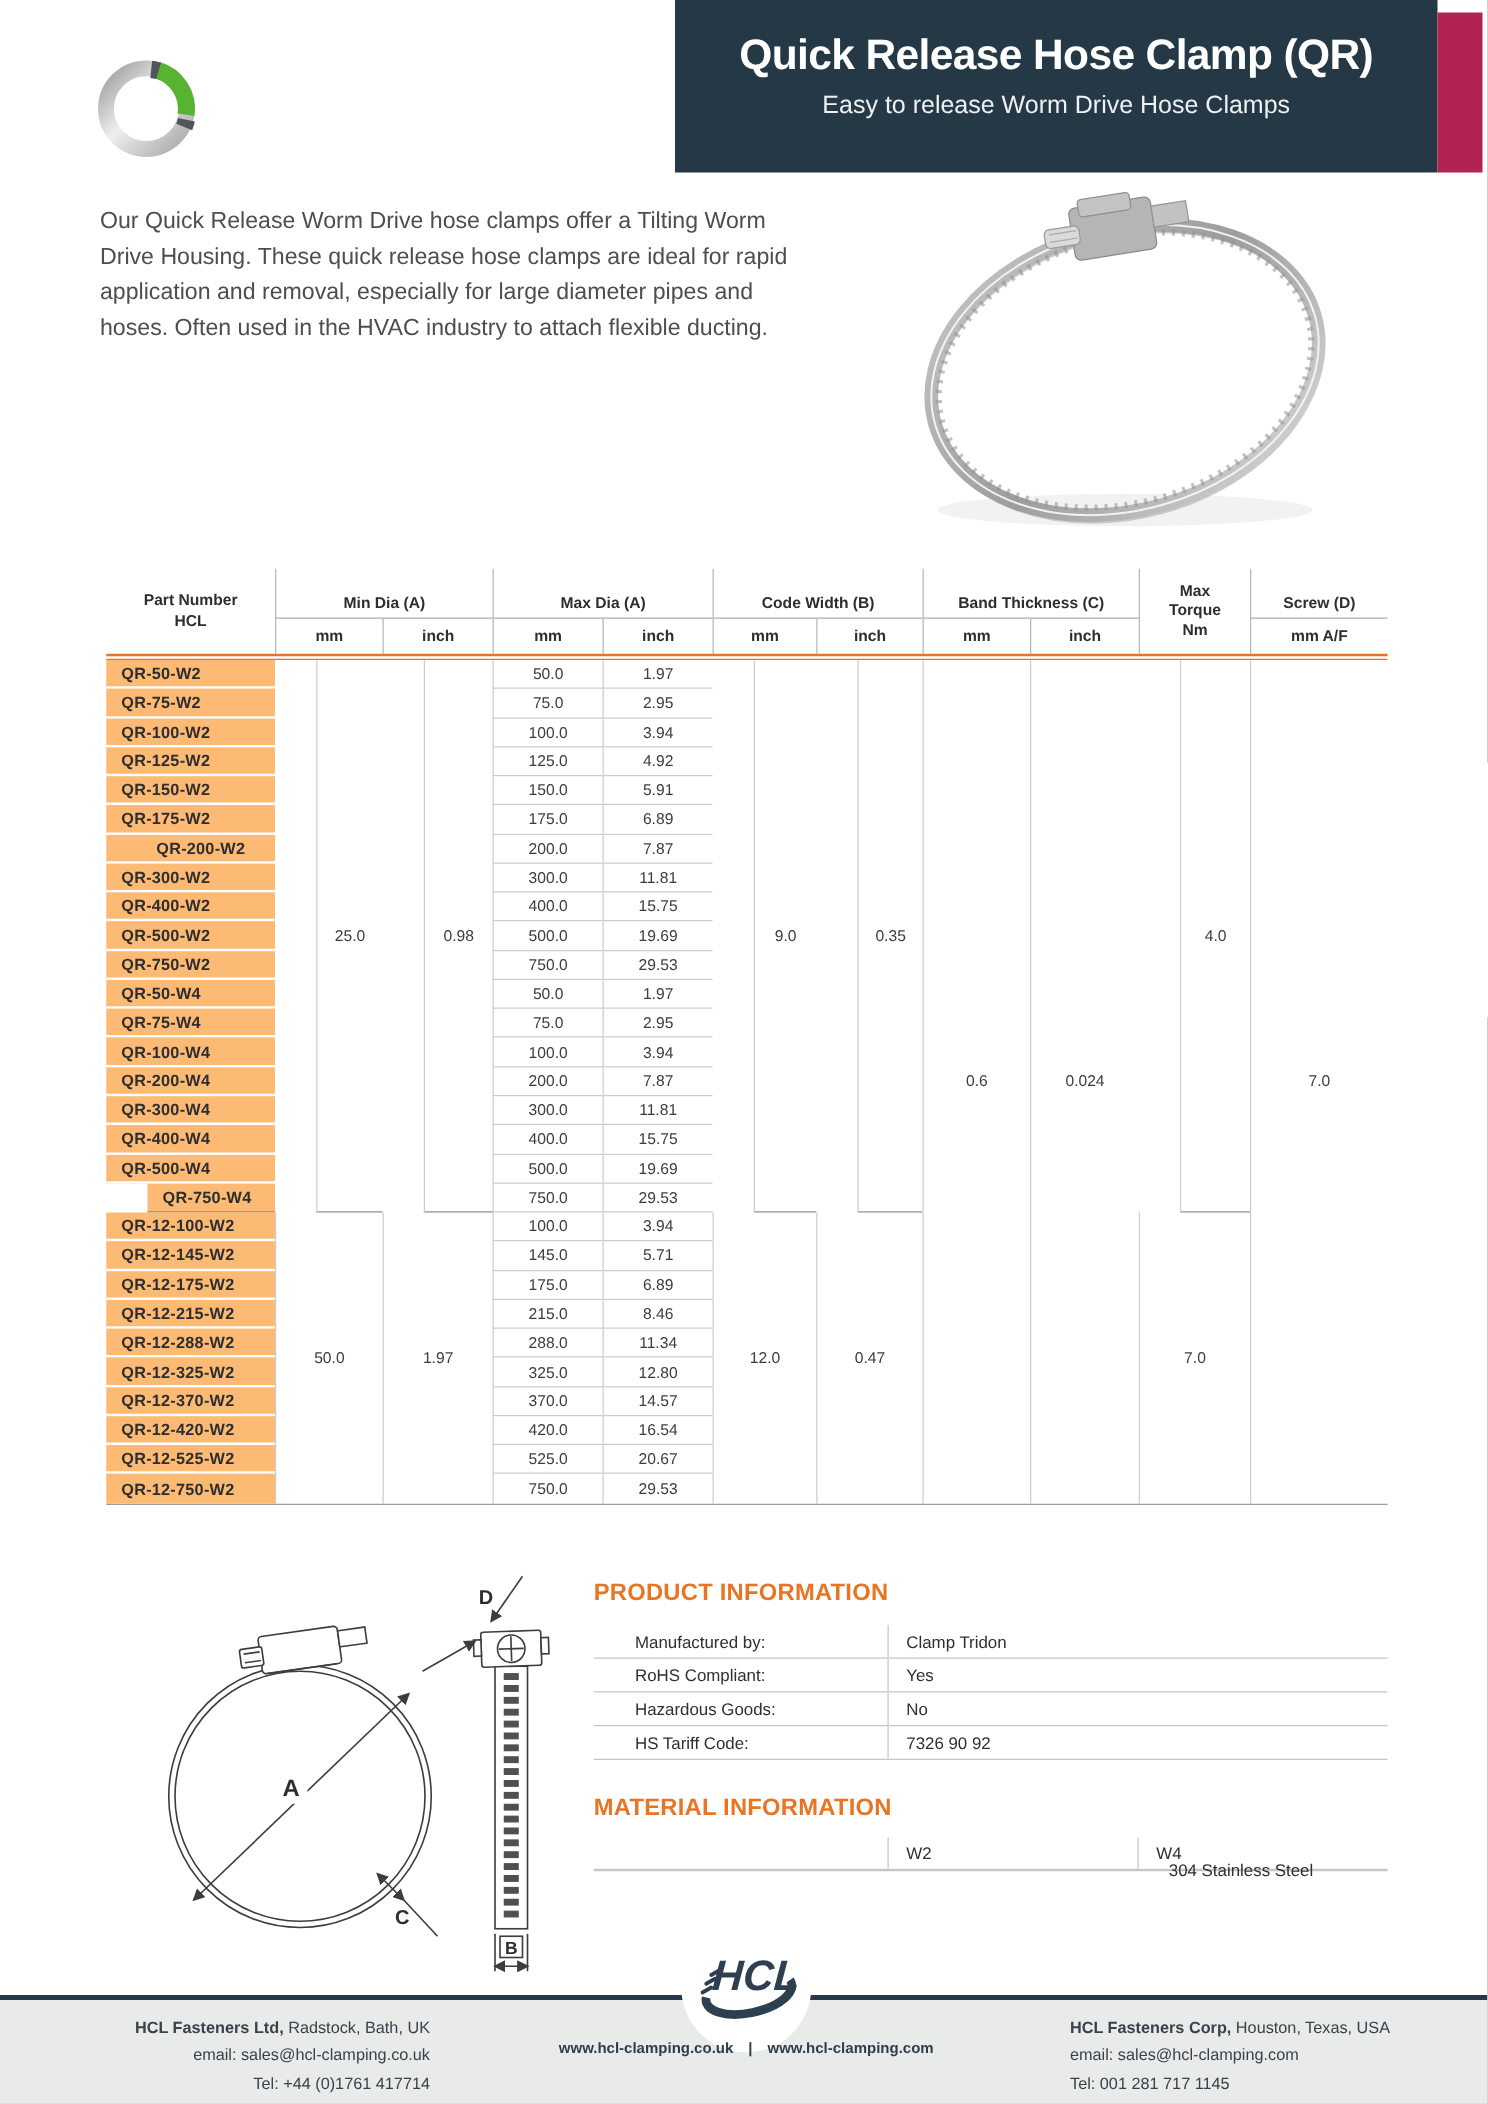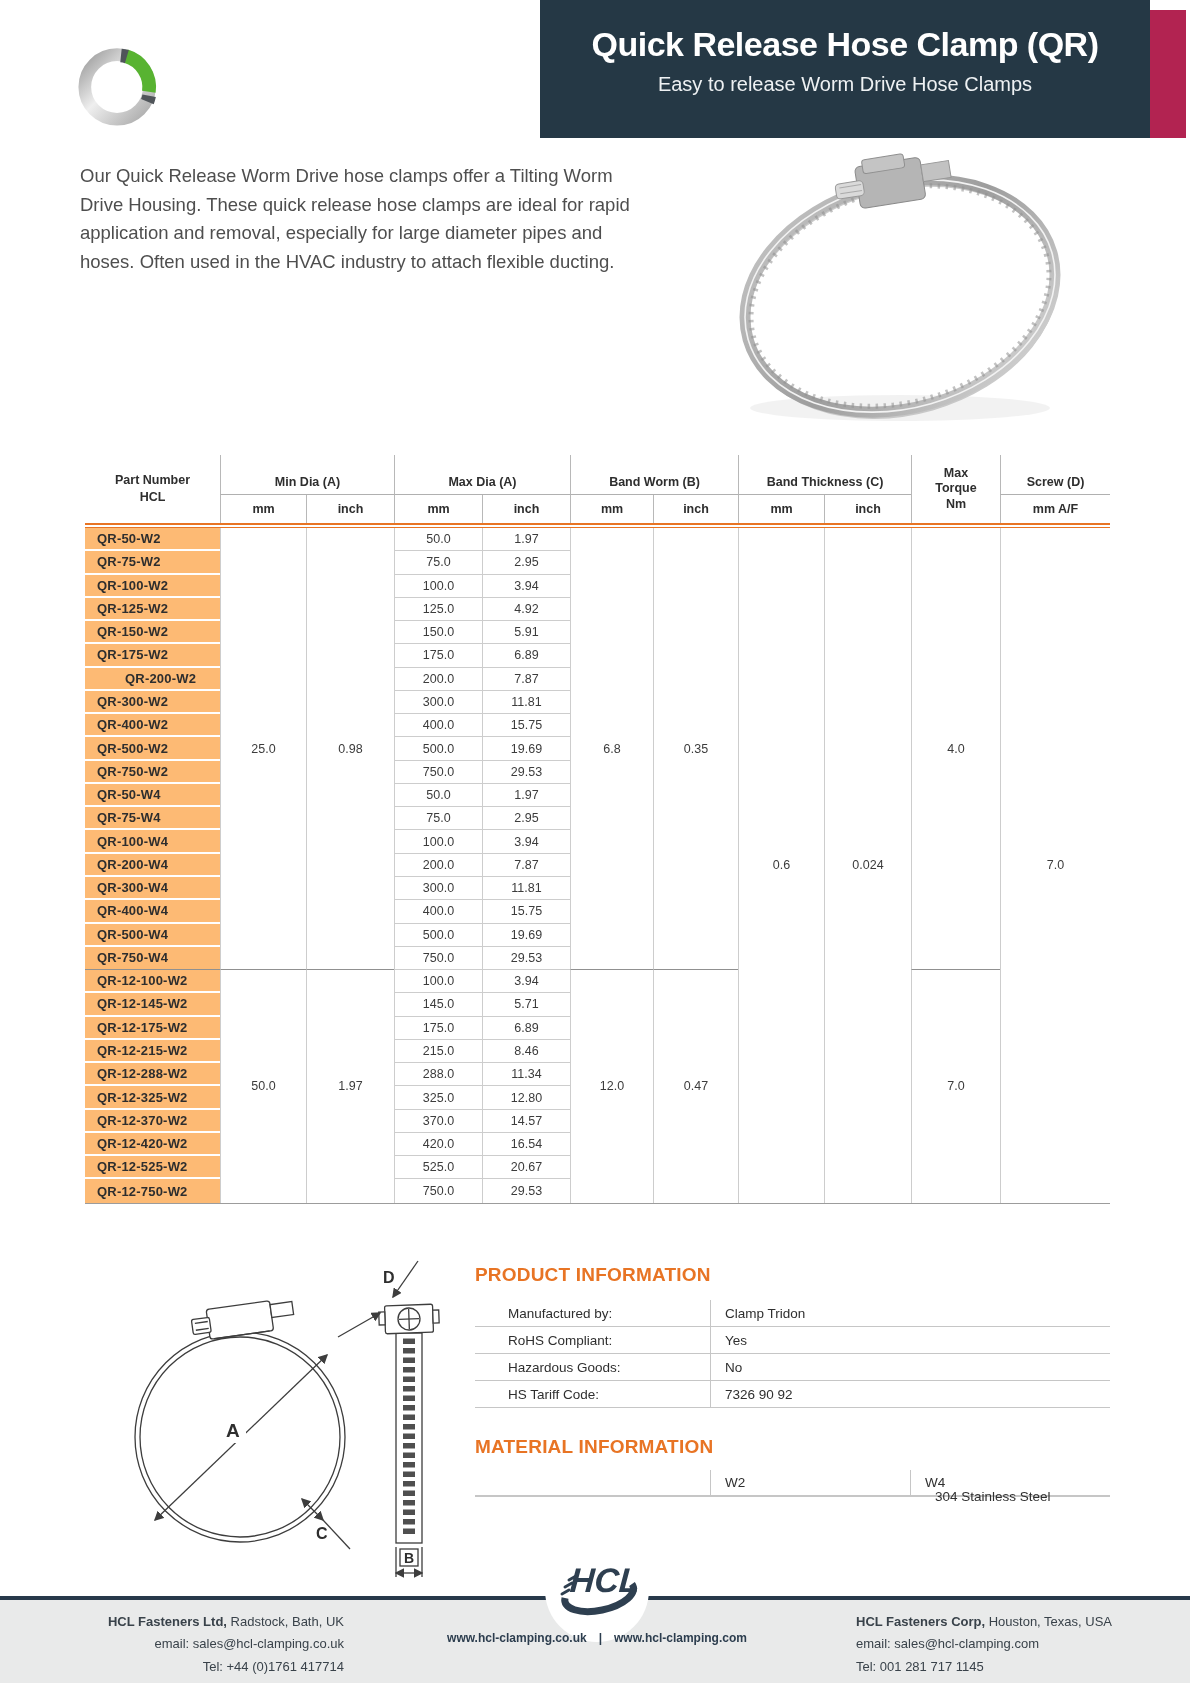--- a/index.html
+++ b/index.html
@@ -36,21 +36,21 @@
          justify-content:center; font-weight:bold; color:#2e2e2e; line-height:1.35;}
   .htorque{grid-column:10; grid-row:1/3; display:flex; flex-direction:column; align-items:center;
            justify-content:center; font-weight:bold; color:#2e2e2e; line-height:1.25;}
   .bl{border-left:1px solid #b8b8b8;}
   .rule{grid-column:1/-1; grid-row:3; border-top:2px solid var(--accent); border-bottom:1px solid var(--accent);}
   .pcell{grid-column:1; display:flex; align-items:center; padding-left:12px; font-weight:bold;
          font-size:13px; color:#2e2e2e; background:#fdba74; border-bottom:2px solid #fff; letter-spacing:.2px;}
   .vcell{display:flex; align-items:center; justify-content:center;}
   .vl{border-left:1px solid #cdcdcd;}
   .hb{border-bottom:1px solid #cdcdcd;}
-  .gsep{border-bottom:1px solid #909090;}
+  .gsep{border-bottom:1px solid #909090;margin-left:33px;}
   .nb{border-bottom:none;}
 
   
   .drawing{left:80px; top:1225px; width:390px; height:365px;}
 
   
   .sec-heading{font-size:19px; font-weight:bold; color:var(--accent); letter-spacing:.2px;}
   .pi-heading{left:475px; top:1264px;}
   .pi-table{left:475px; top:1300px; width:635px; font-size:13.5px; color:#2f2f2f;}
   .pi-row{display:flex; height:27px; border-bottom:1px solid #c6c6c6;}
@@ -135,21 +135,21 @@
     </svg>
   </div>
 
   <div class="abs spec-grid">
     <div class="hpart">
       <span>Part Number</span>
         <span>HCL</span>
     </div>
     <div class="h1 mid bl" style="grid-column:2/4">Min Dia (A)</div>
     <div class="h1 mid bl" style="grid-column:4/6">Max Dia (A)</div>
-    <div class="h1 mid bl" style="grid-column:6/8">Band Worm (B)</div>
+    <div class="h1 mid bl" style="grid-column:6/8">Code Width (B)</div>
     <div class="h1 mid bl" style="grid-column:8/10">Band Thickness (C)</div>
     <div class="htorque bl">
       <span>Max</span>
         <span>Torque</span>
         <span>Nm</span>
     </div>
     <div class="h1 mid bl" style="grid-column:11">Screw (D)</div>
 
     <div class="h2 bl" style="grid-column:2">mm</div>
     <div class="h2 bl" style="grid-column:3">inch</div>
@@ -244,21 +244,21 @@
       <div class="vcell vl hb" style="grid-area: 30 / 4 / 31;">420.0</div>
       <div class="vcell vl hb" style="grid-area: 30 / 5 / 31;">16.54</div>
       <div class="pcell" style="grid-area: 31 / 1 / 32;">QR-12-525-W2</div>
       <div class="vcell vl hb" style="grid-area: 31 / 4 / 32;">525.0</div>
       <div class="vcell vl hb" style="grid-area: 31 / 5 / 32;">20.67</div>
       <div class="pcell nb" style="grid-area: 32 / 1 / 33;">QR-12-750-W2</div>
       <div class="vcell vl hb nb" style="grid-area: 32 / 4 / 33;">750.0</div>
       <div class="vcell vl hb nb" style="grid-area: 32 / 5 / 33;">29.53</div>
       <div class="vcell vl gsep" style="grid-area: 4 / 2 / 23;">25.0</div>
       <div class="vcell vl gsep" style="grid-area: 4 / 3 / 23;">0.98</div>
-      <div class="vcell vl gsep" style="grid-area: 4 / 6 / 23;">6.8</div>
+      <div class="vcell vl gsep" style="grid-area: 4 / 6 / 23;">9.0</div>
       <div class="vcell vl gsep" style="grid-area: 4 / 7 / 23;">0.35</div>
       <div class="vcell vl gsep" style="grid-area: 4 / 10 / 23;">4.0</div>
       <div class="vcell vl" style="grid-area: 23 / 2 / 33;">50.0</div>
       <div class="vcell vl" style="grid-area: 23 / 3 / 33;">1.97</div>
       <div class="vcell vl" style="grid-area: 23 / 6 / 33;">12.0</div>
       <div class="vcell vl" style="grid-area: 23 / 7 / 33;">0.47</div>
       <div class="vcell vl" style="grid-area: 23 / 10 / 33;">7.0</div>
       <div class="vcell vl" style="grid-area: 4 / 8 / 33;">0.6</div>
       <div class="vcell vl" style="grid-area: 4 / 9 / 33;">0.024</div>
       <div class="vcell vl" style="grid-area: 4 / 11 / 33;">7.0</div>

